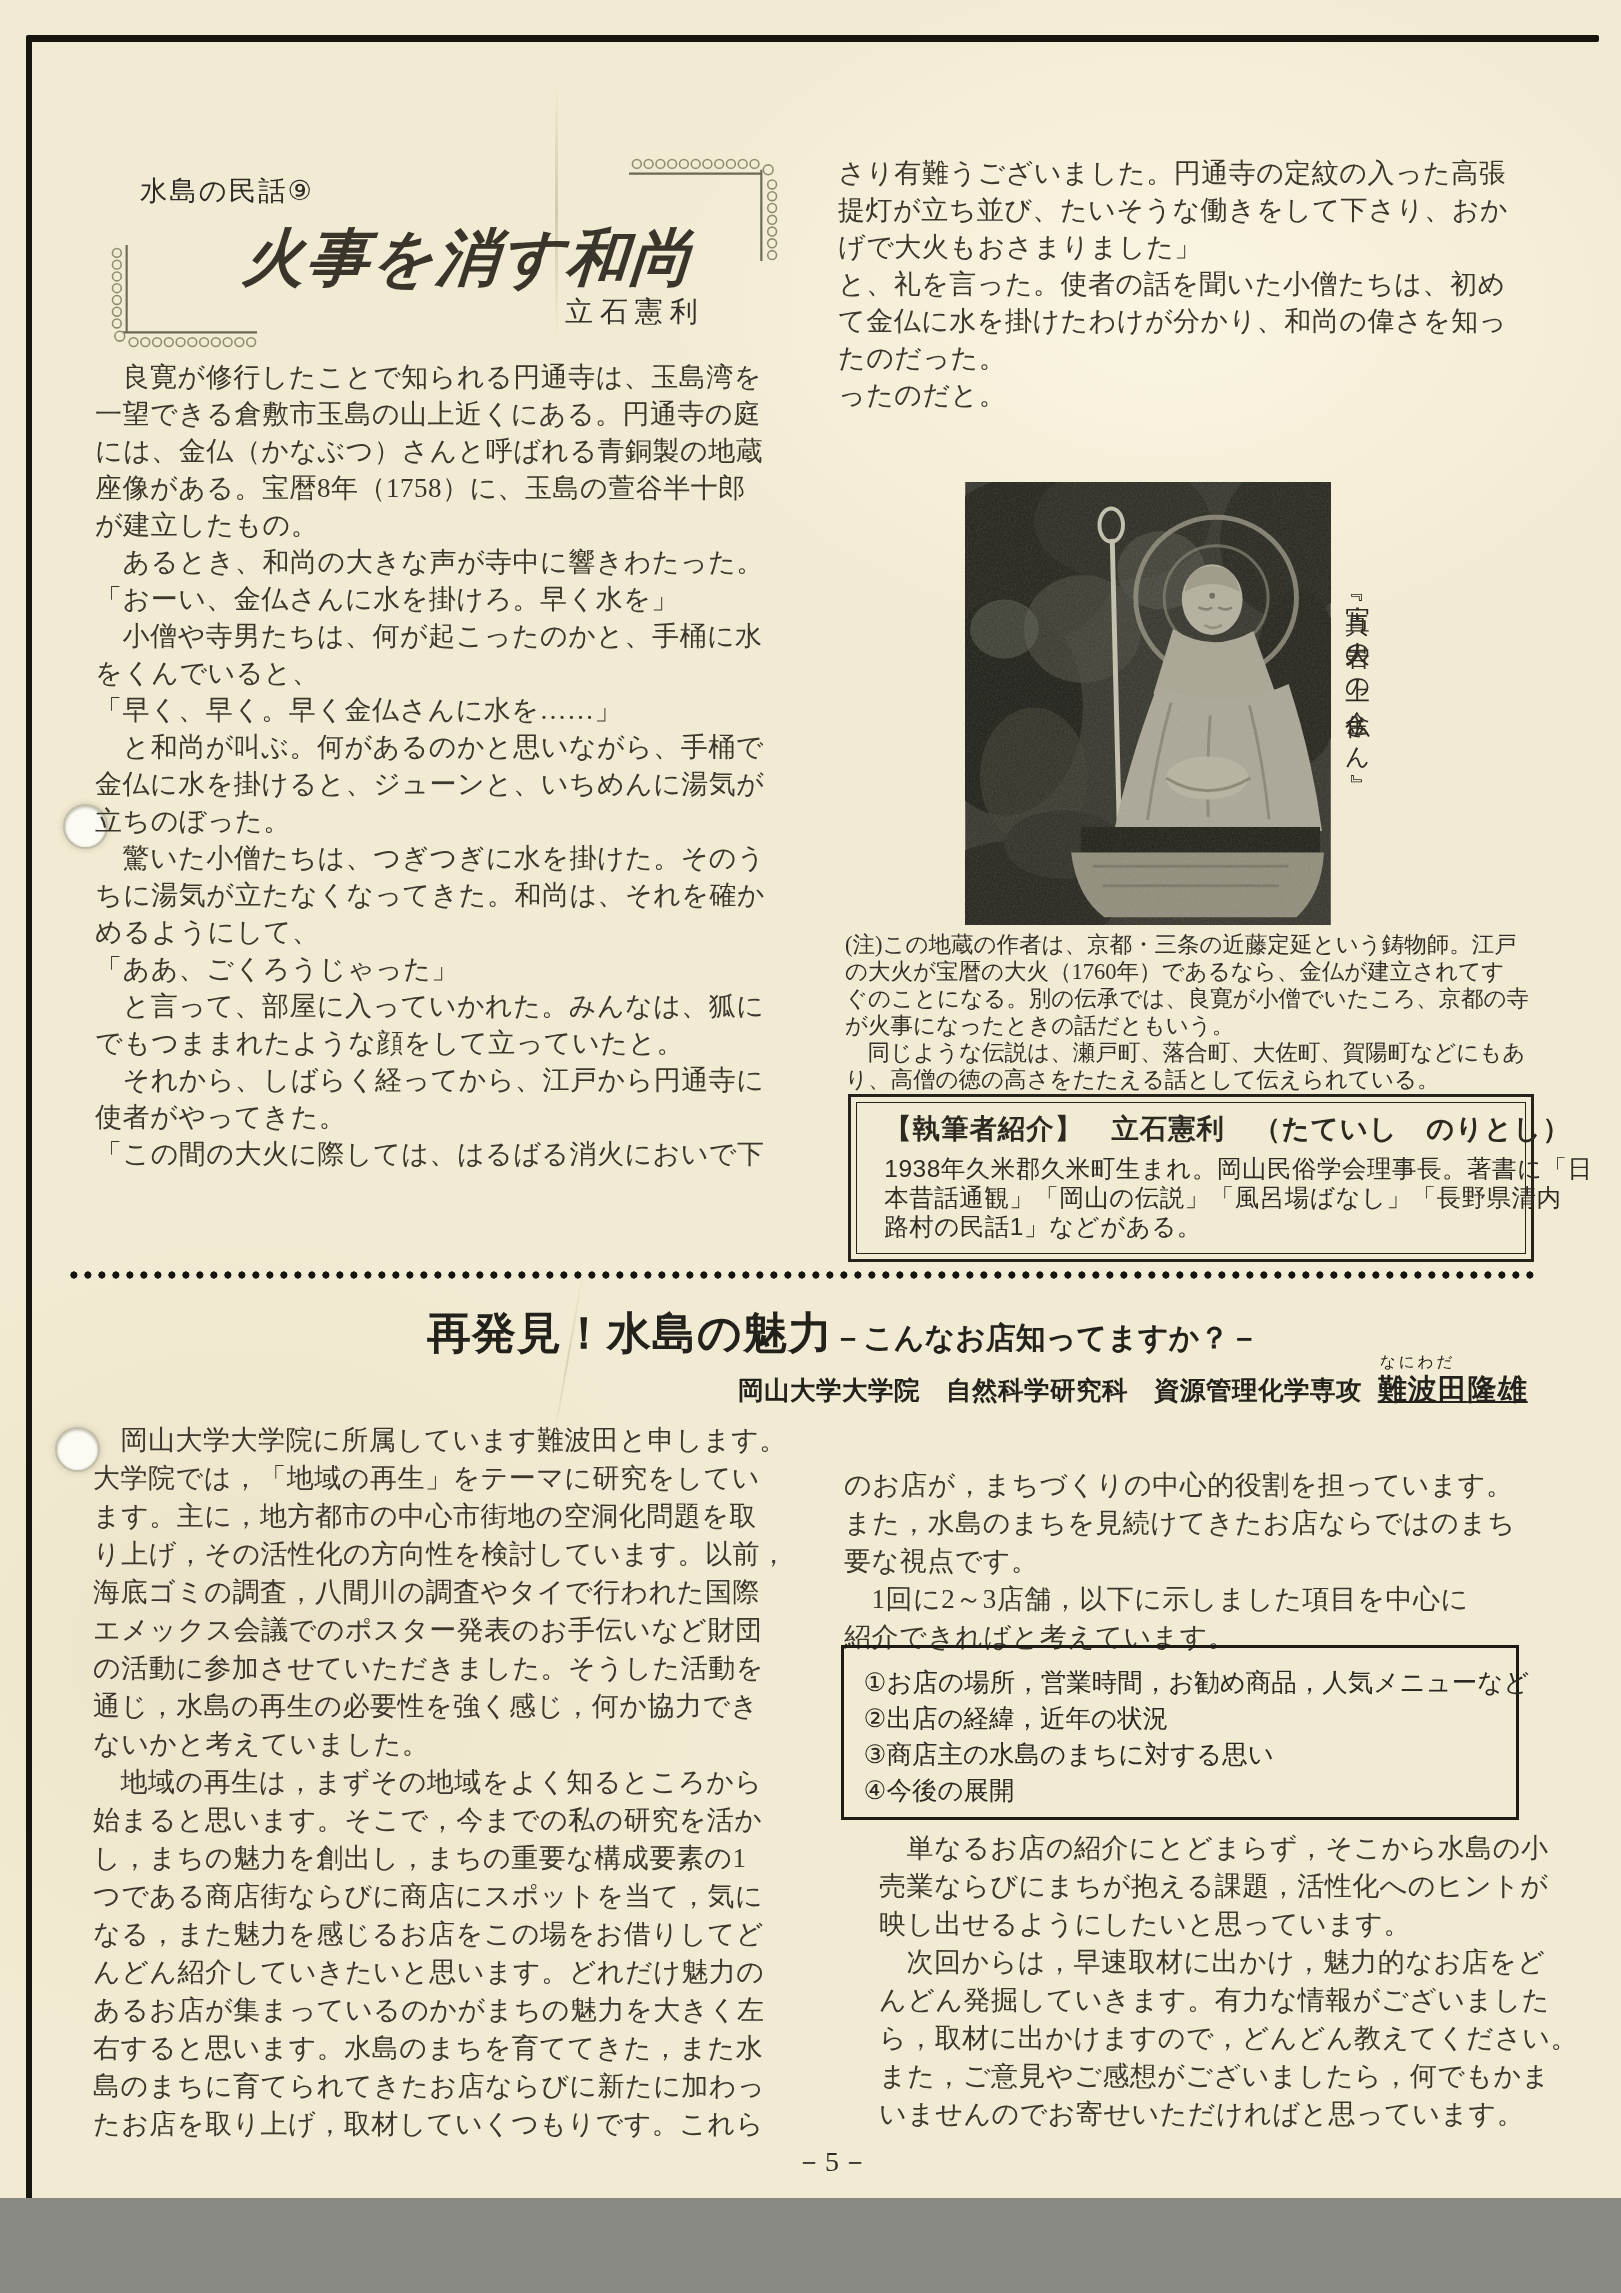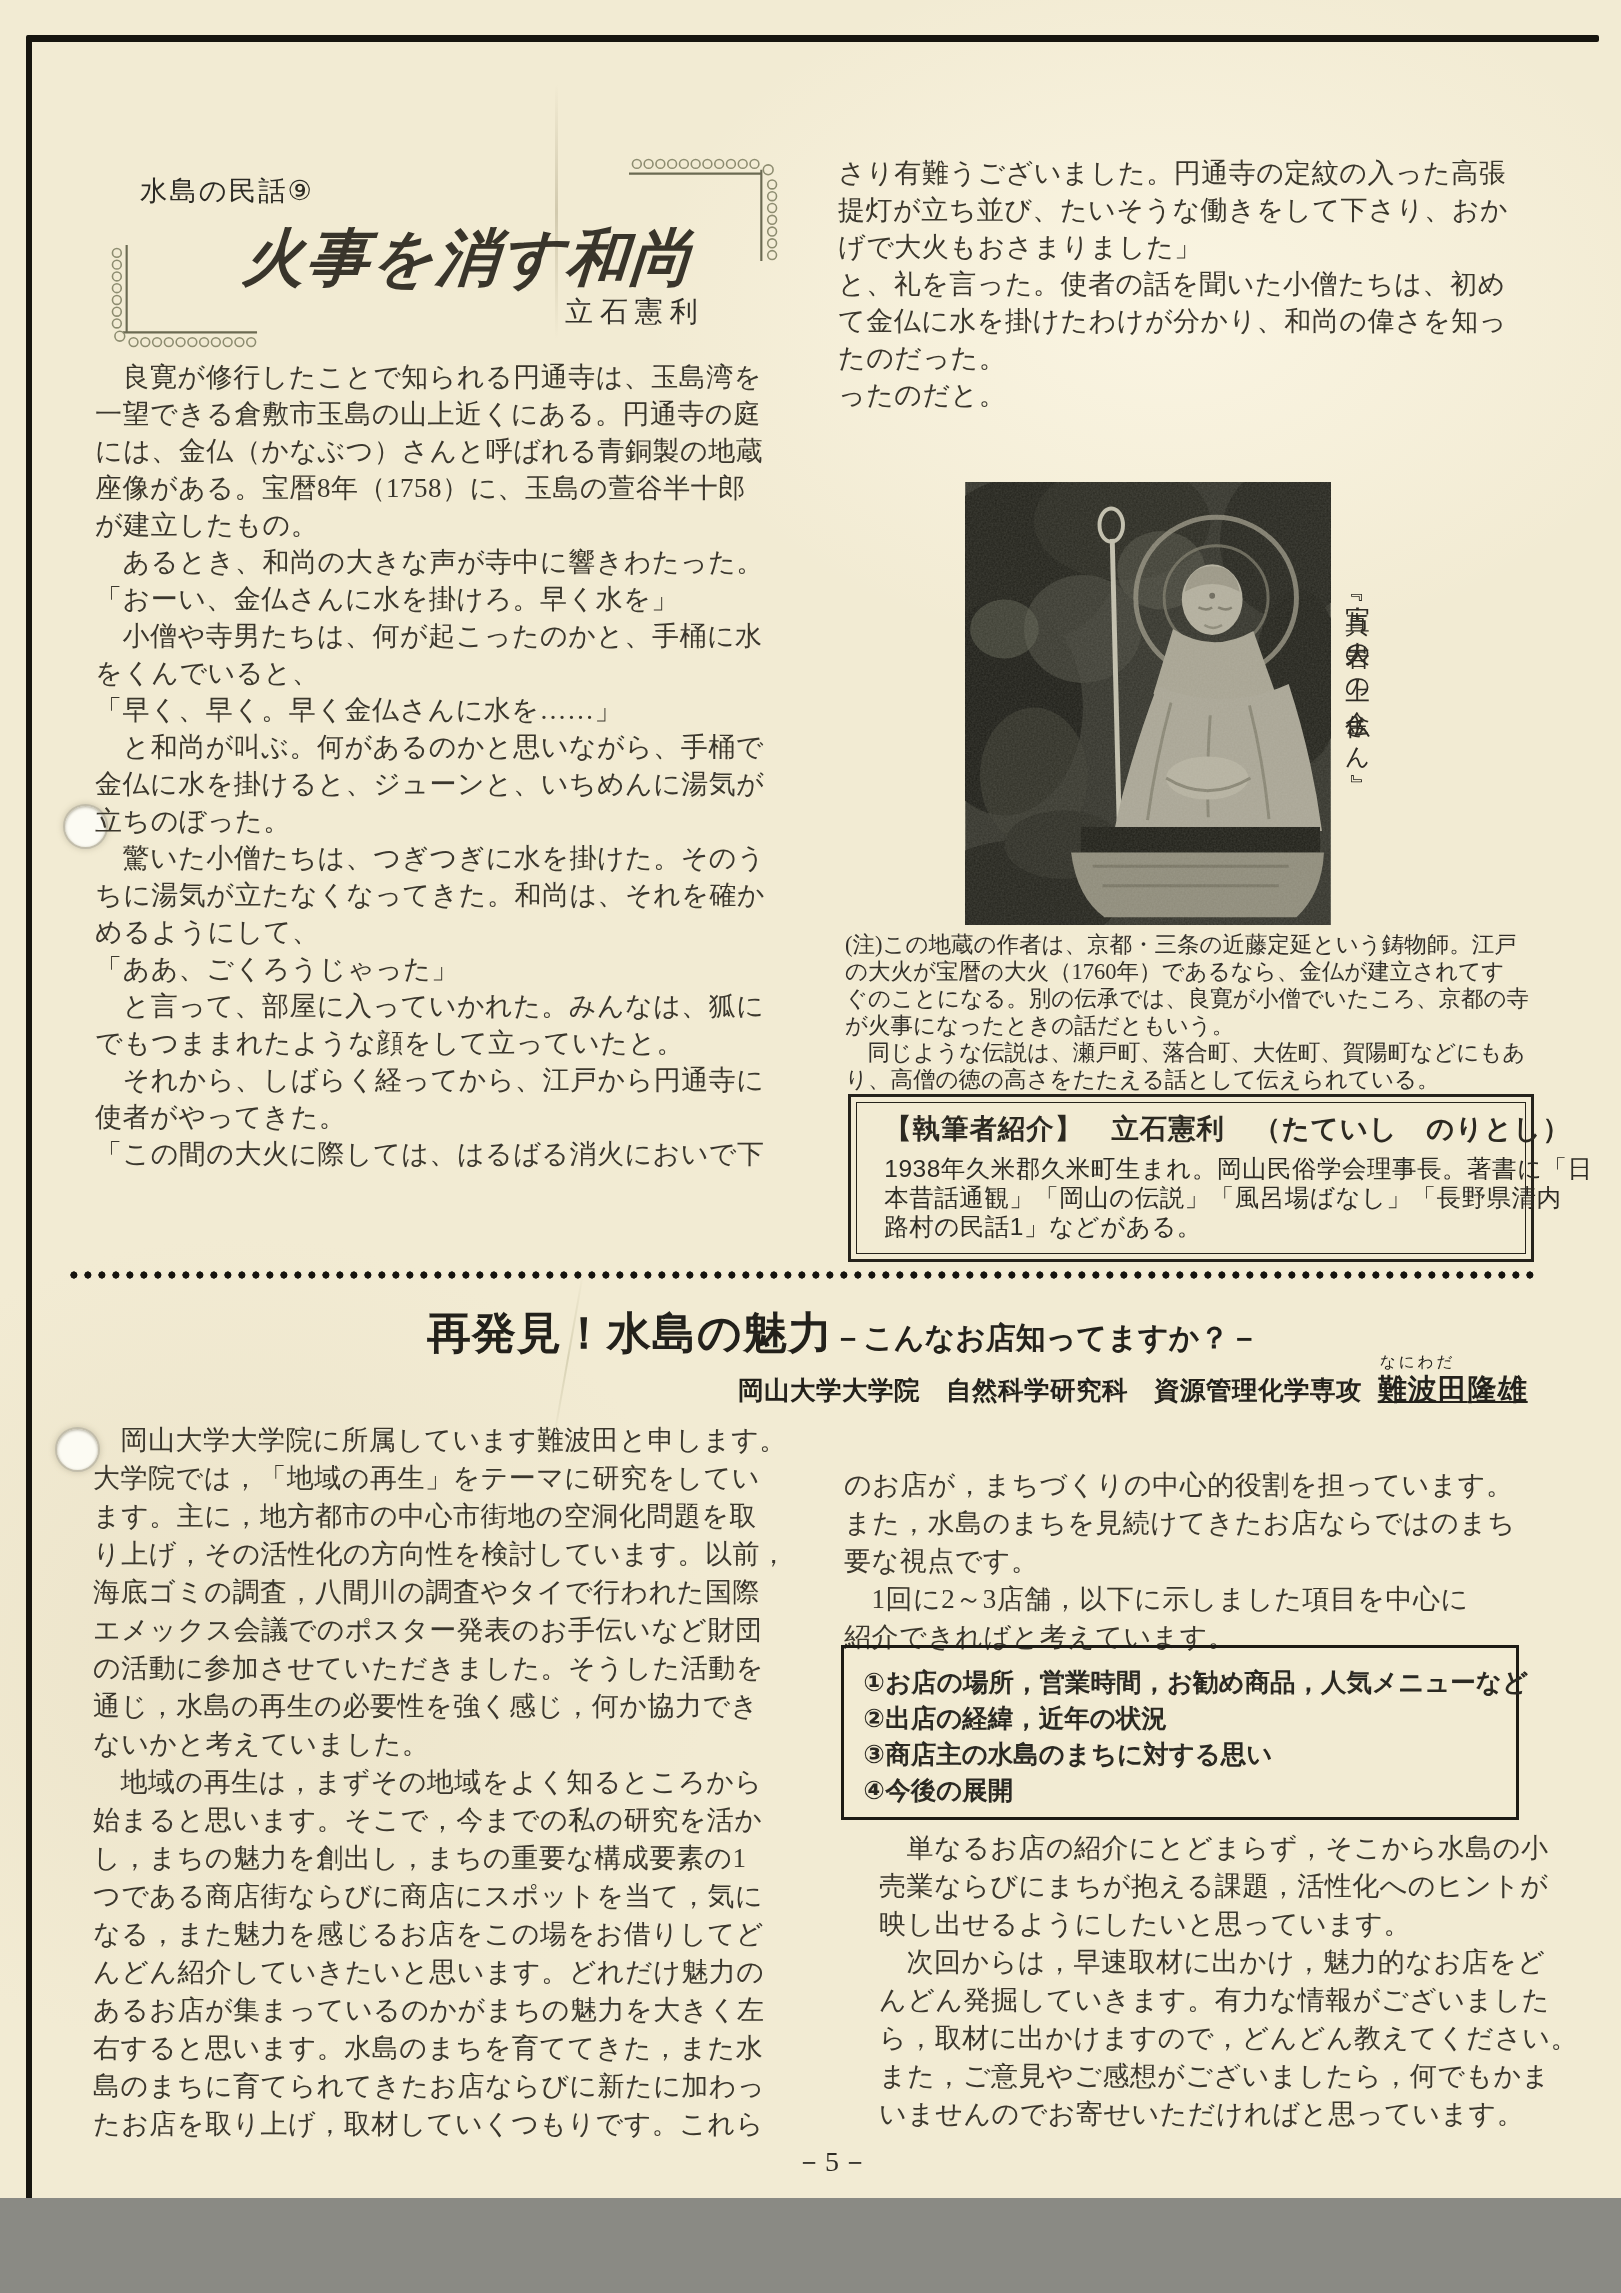--- a/index.html
+++ b/index.html
@@ -69,21 +69,21 @@
   .s2col { position:absolute; font-size:27px; line-height:38px; letter-spacing:0.5px; color:#3b372d; }
   .s2col .tline { white-space:pre; }
   .s2c1  { left:93px;  top:1421px; }
   .s2c2a { left:836px; top:1466px;margin-left:8px; }
   .s2c2b { left:836px; top:1829px;margin-left:43px; }
 
   .items-box { position:absolute; left:841px; top:1645px; width:678px; border:3.9px solid #1d1b15;
                padding:15.7px 15.7px 9.8px 19.6px; box-sizing:border-box;
                font-family:"Liberation Sans","DejaVu Sans",sans-serif; font-size:25.5px; line-height:36px;
                color:#2b2922; }
-  .items-box .tline { white-space:pre;font-weight:bold; }
+  .items-box .tline { white-space:pre; }
 
   .pageno { position:absolute; left:745px; top:2143px; width:176px; text-align:center;
             font-size:28px; letter-spacing:2px; color:#2e2b24; white-space:pre; }
 </style>
 </head>
 <body>
 
 <div class="page">
 
   <div class="edge-top"></div>

